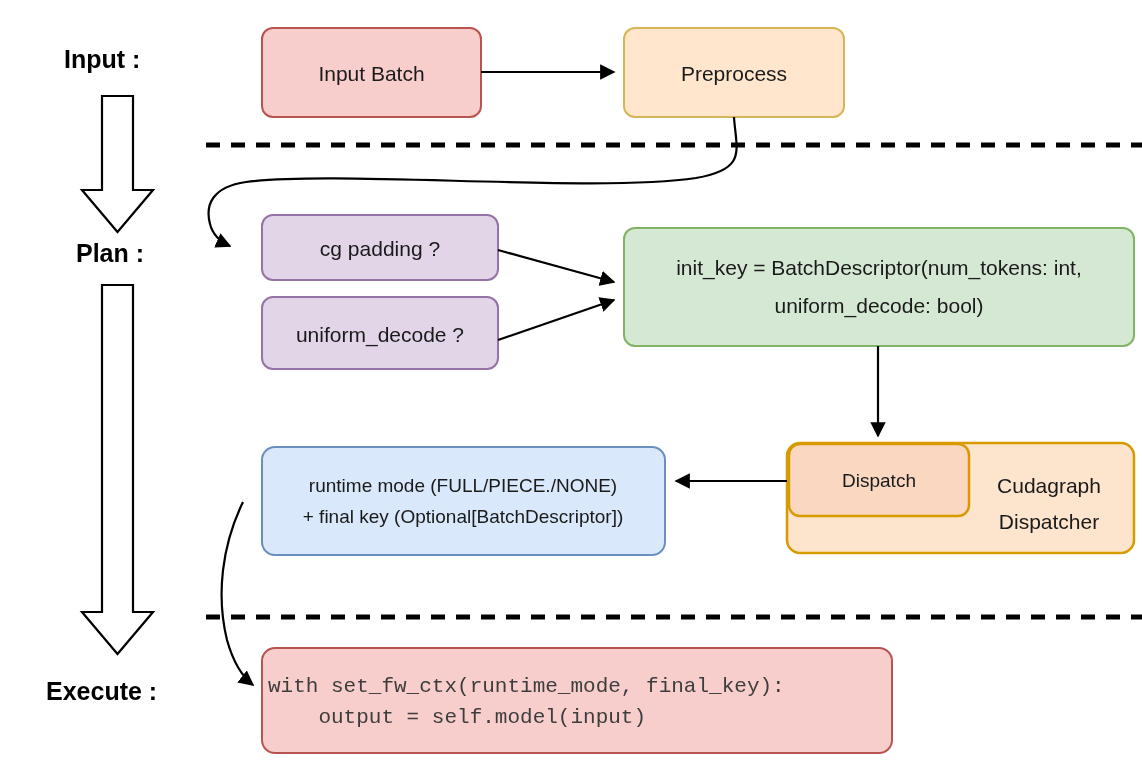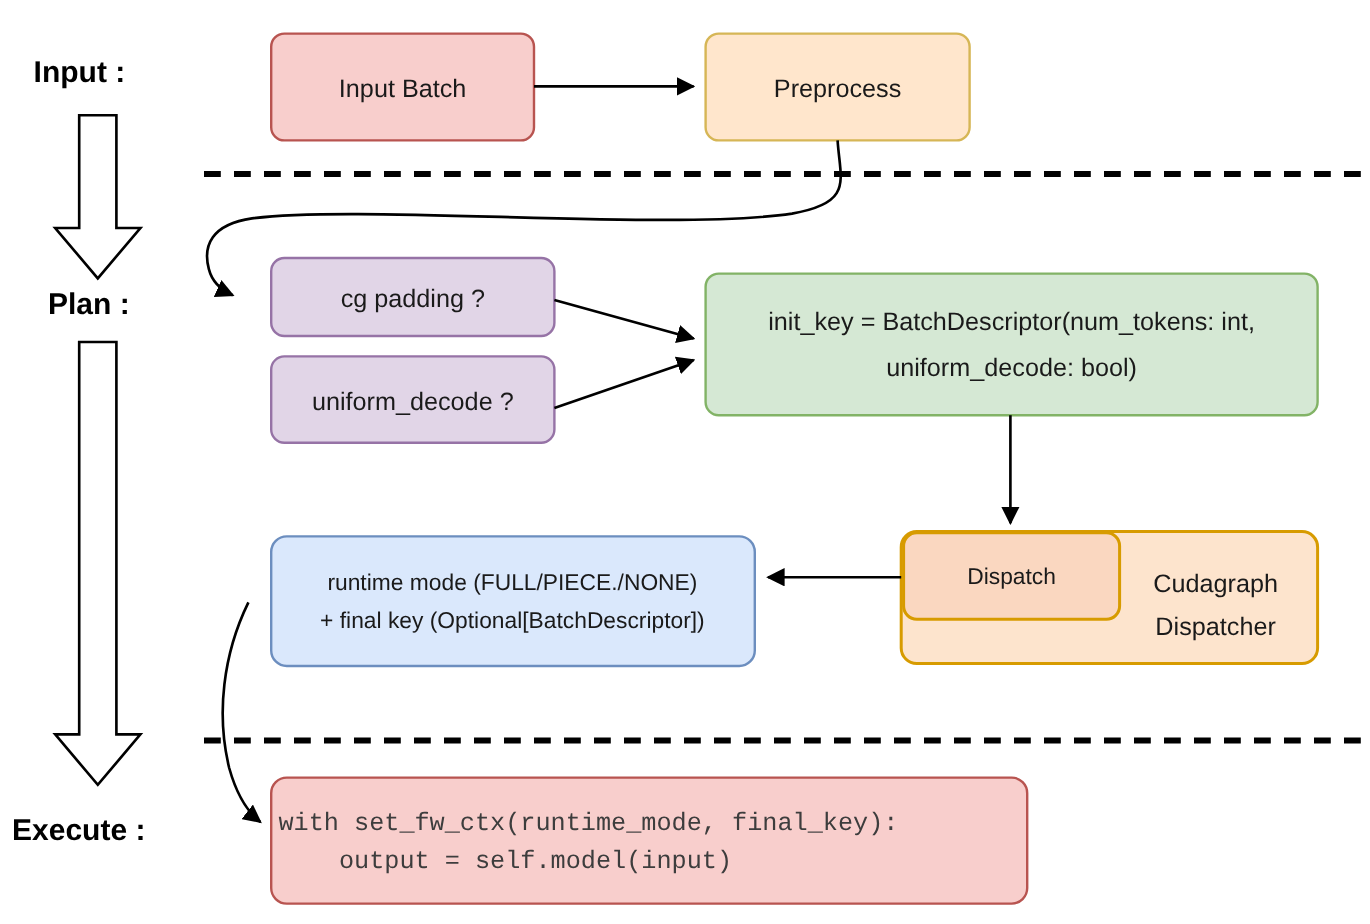--- a/index.html
+++ b/index.html
@@ -10,20 +10,21 @@
   body {
     width: 1142px;
     height: 770px;
     font-family: "Liberation Sans", sans-serif;
     overflow: hidden;
   }
   #diagram-root {
     position: relative;
     width: 1042px;
     height: 770px;
+    margin-left: 36px;
   }
   svg#flow {
     display: block;
     width: 1142px;
     height: 770px;
   }
   .stage-label {
     font-family: "Liberation Sans", sans-serif;
     font-weight: bold;
     font-size: 25px;

